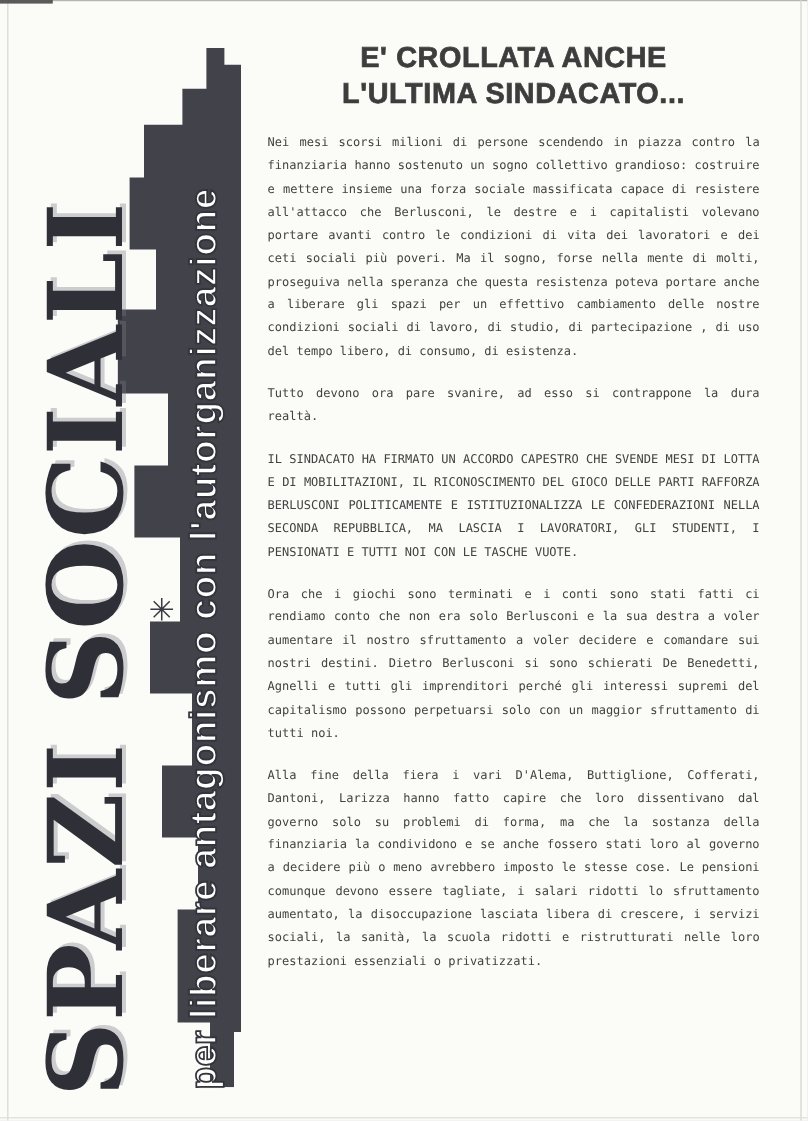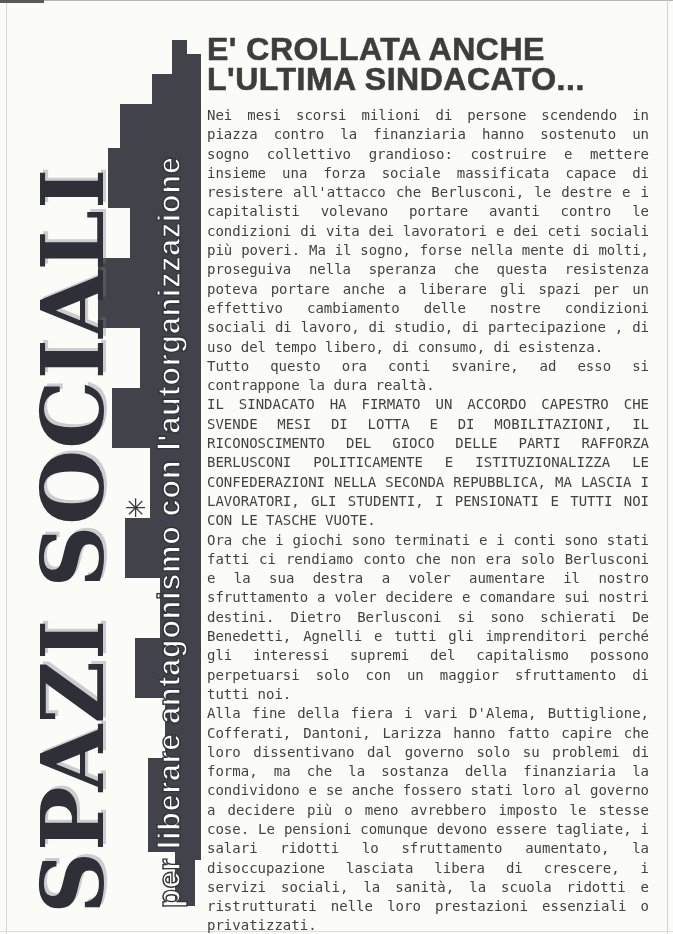--- a/index.html
+++ b/index.html
@@ -55,30 +55,31 @@
     font-size:31px;letter-spacing:.5px;color:#ffffff;
     -webkit-text-stroke:1.4px #33333b;
     text-shadow:0 0 1px #33333b;
     white-space:nowrap;margin:0;
   }
 
   
   .article{position:absolute;left:207px;top:0;width:442px;}
   .heading{
     margin:34px 0 12px 0;
+    text-align:center;
     font-family:"Liberation Sans",sans-serif;
-    font-weight:bold;font-size:32px;line-height:30px;
+    font-weight:bold;font-size:24px;line-height:30px;
     letter-spacing:.5px;color:#3d3d3d;
     -webkit-text-stroke:.6px #3d3d3d;
   }
   .body-text{color:#424242;}
   .body-text p{
-    margin:0;padding:0;
+    margin:16px;padding:0;
     font-family:"DejaVu Sans Mono",monospace;
-    font-size:14px;line-height:19.3px;
+    font-size:10px;line-height:19.3px;
     text-align:justify;
   }
 </style>
 </head>
 <body>
 
 <div class="page">
 
   <div class="edge-top"></div>
   <div class="edge-left"></div>
@@ -93,20 +94,20 @@
     <h2 class="vsubtitle">per liberare antagonismo con l'autorganizzazione</h2>
   </aside>
 
   <main class="article">
     <h2 class="heading">
       <span>E' CROLLATA ANCHE</span><br>
       <span>L'ULTIMA SINDACATO...</span>
     </h2>
     <div class="body-text">
         <p>Nei mesi scorsi milioni di persone scendendo in piazza contro la finanziaria hanno sostenuto un sogno collettivo grandioso: costruire e mettere insieme una forza sociale massificata capace di resistere all'attacco che Berlusconi, le destre e i capitalisti volevano portare avanti contro le condizioni di vita dei lavoratori e dei ceti sociali più poveri. Ma il sogno, forse nella mente di molti, proseguiva nella speranza che questa resistenza poteva portare anche a liberare gli spazi per un effettivo cambiamento delle nostre condizioni sociali di lavoro, di studio, di partecipazione , di uso del tempo libero, di consumo, di esistenza.</p>
-        <p>Tutto questo ora conti svanire, ad esso si contrappone la dura realtà.</p>
+        <p>Tutto devono ora pare svanire, ad esso si contrappone la dura realtà.</p>
         <p>IL SINDACATO HA FIRMATO UN ACCORDO CAPESTRO CHE SVENDE MESI DI LOTTA E DI MOBILITAZIONI, IL RICONOSCIMENTO DEL GIOCO DELLE PARTI RAFFORZA BERLUSCONI POLITICAMENTE E ISTITUZIONALIZZA LE CONFEDERAZIONI NELLA SECONDA REPUBBLICA, MA LASCIA I LAVORATORI, GLI STUDENTI, I PENSIONATI E TUTTI NOI CON LE TASCHE VUOTE.</p>
         <p>Ora che i giochi sono terminati e i conti sono stati fatti ci rendiamo conto che non era solo Berlusconi e la sua destra a voler aumentare il nostro sfruttamento a voler decidere e comandare sui nostri destini. Dietro Berlusconi si sono schierati De Benedetti, Agnelli e tutti gli imprenditori perché gli interessi supremi del capitalismo possono perpetuarsi solo con un maggior sfruttamento di tutti noi.</p>
         <p>Alla fine della fiera i vari D'Alema, Buttiglione, Cofferati, Dantoni, Larizza hanno fatto capire che loro dissentivano dal governo solo su problemi di forma, ma che la sostanza della finanziaria la condividono e se anche fossero stati loro al governo a decidere più o meno avrebbero imposto le stesse cose. Le pensioni comunque devono essere tagliate, i salari ridotti lo sfruttamento aumentato, la disoccupazione lasciata libera di crescere, i servizi sociali, la sanità, la scuola ridotti e ristrutturati nelle loro prestazioni essenziali o privatizzati.</p>
       </div>
   </main>
 
 </div>
 
 </body></html>

